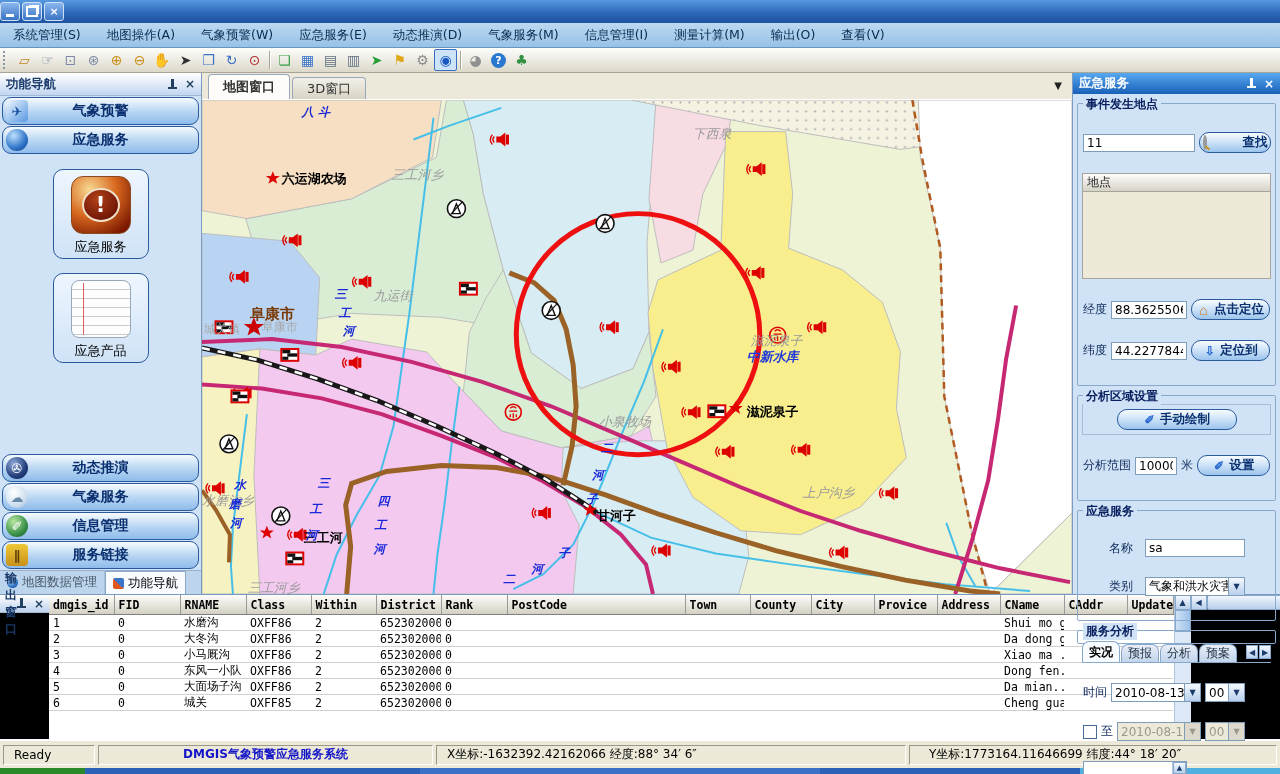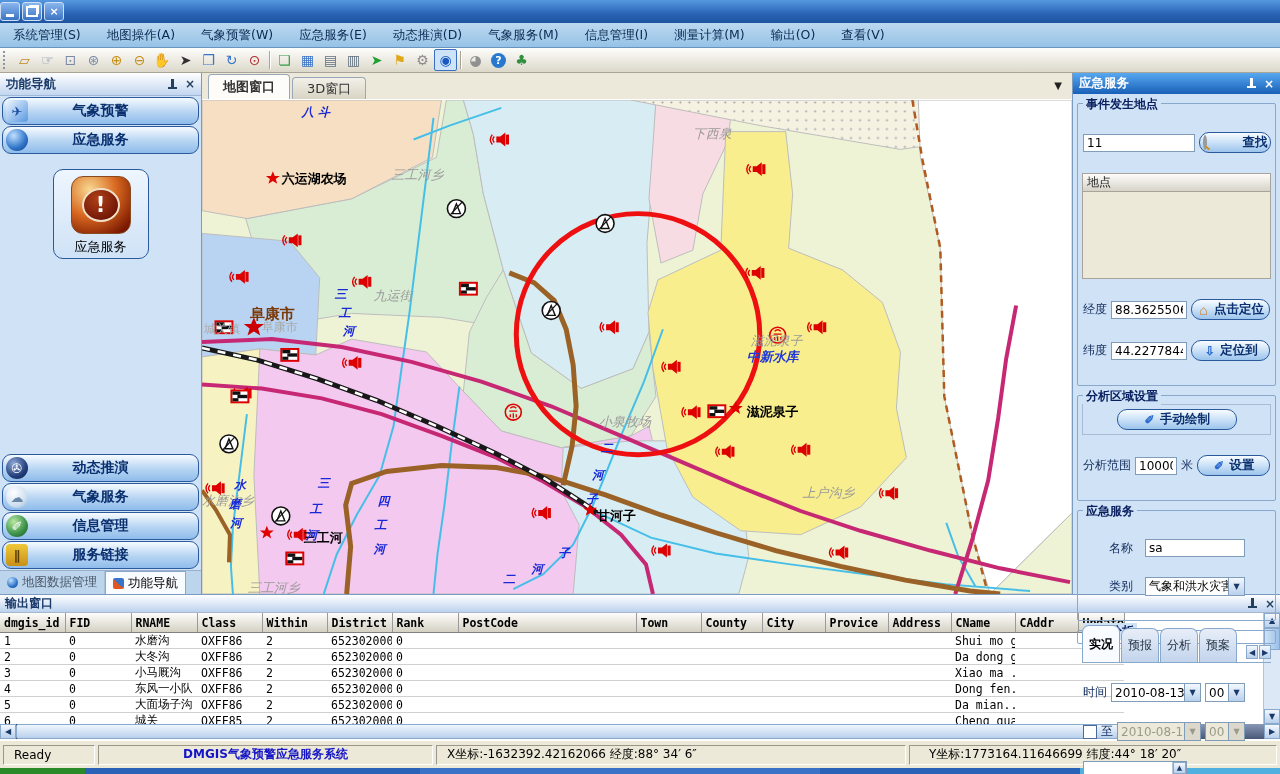--- a/index.html
+++ b/index.html
@@ -94,32 +94,32 @@
   .list-body{background:#ece9d8;border:1px solid #a8a49c;border-top:none;height:86px;}
   .subbox{border:1px solid #a8bcd4;padding:4px;display:flex;justify-content:center;}
   .ddfield{display:flex;height:19px;border:1px solid #7f9db9;background:#fff;box-sizing:border-box;}
   .ddfield .val{padding:0 3px;display:flex;align-items:center;overflow:hidden;white-space:nowrap;flex:1;color:#000;}
   .ddbtn{width:15px;background:linear-gradient(#f4f8fe,#b8d0ec);border-left:1px solid #7f9db9;display:flex;align-items:center;justify-content:center;font-size:8px;color:#1a3a6a;}
   .ddfield.disabled{background:#ece9d8;color:#8a8a8a;}
   .ddfield.disabled .val{color:#9a9a8a;}
   .ddfield.disabled .ddbtn{background:#dcd8cc;color:#9a9a8a;}
   .chk{width:12px;height:12px;border:1px solid #4a6a9a;background:#fff;display:inline-block;}
   .mini-tabs{display:flex;align-items:flex-end;border-bottom:1px solid #88a8cc;height:21px;margin:2px 0 4px;position:relative;}
-  .mini-tab{padding:8px 6px;height:17px;font-size:12px;border:1px solid #88a8cc;border-bottom:none;border-radius:7px 7px 0 0;background:linear-gradient(#e8eef8,#c2d4ec);color:#234;display:flex;align-items:center;margin-right:1px;white-space:nowrap;}
+  .mini-tab{padding:0 6px;height:17px;font-size:12px;border:1px solid #88a8cc;border-bottom:none;border-radius:7px 7px 0 0;background:linear-gradient(#e8eef8,#c2d4ec);color:#234;display:flex;align-items:center;margin-right:1px;white-space:nowrap;}
   .mini-tab.active{background:#f8fbff;font-weight:bold;height:20px;color:#000;}
   .tab-arrows{position:absolute;right:0;bottom:3px;display:flex;gap:1px;font-size:8px;color:#1a3a6a;}
   .tab-arrows span{width:10px;height:12px;display:flex;align-items:center;justify-content:center;background:linear-gradient(#f4f8fe,#b8d0ec);border:1px solid #88a8cc;}
   .sa-list{background:#fff;border:1px solid #7f9db9;width:104px;height:56px;position:relative;font-size:12.5px;color:#000;padding:14px 14px 0 2px;box-sizing:border-box;overflow:hidden;}
   .sa-list .it{line-height:14px;white-space:nowrap;}
   .sa-vscroll{position:absolute;right:0;top:0;bottom:0;width:13px;background:#dce8f6;border-left:1px solid #b0c4dc;display:flex;flex-direction:column;}
   .sa-vscroll .b{height:12px;background:linear-gradient(#f4f8fe,#b8d0ec);border:1px solid #88a8cc;font-size:7px;display:flex;align-items:center;justify-content:center;color:#1a3a6a;box-sizing:border-box;}
   .sa-vscroll .th{height:14px;background:linear-gradient(90deg,#cfe2f6,#9cc0e8);border:1px solid #88a8cc;box-sizing:border-box;}
 
   
-  .out{height:144px;min-height:144px;border-top:1px solid #7a9ac0;background:#fca5a5;display:flex;flex-direction:column;}
+  .out{height:144px;min-height:144px;border-top:1px solid #7a9ac0;background:#000000;display:flex;flex-direction:row;}
   .out-header{height:17px;background:linear-gradient(#ffffff,#bcd2ee);display:flex;align-items:center;justify-content:space-between;padding:0 5px;font-weight:bold;color:#1a3a6a;border-bottom:1px solid #a8b8cc;font-size:12px;}
   .out-body{flex:1;display:flex;min-height:0;}
   .out-table-wrap{flex:1;overflow:hidden;background:#fff;}
   table.out-t{border-collapse:collapse;table-layout:fixed;font-family:"DejaVu Sans Mono","Liberation Mono",monospace;font-size:11.5px;width:1123px;}
   table.out-t th{background:linear-gradient(#fdfdfb,#d4d0c2);border-right:1px solid #9a9a9a;border-bottom:1px solid #808080;font-weight:bold;text-align:left;padding:1px 4px;height:17px;overflow:hidden;white-space:nowrap;}
   table.out-t td{border-bottom:1px solid #d0d0d0;padding:0 4px;height:13px;overflow:hidden;white-space:nowrap;color:#000;}
   .out-vscroll{width:16px;background:#dce8f6;border-left:1px solid #b0c4dc;display:flex;flex-direction:column;}
   .sbtn{height:15px;background:linear-gradient(#f4f8fe,#b8d0ec);border:1px solid #88a8cc;display:flex;align-items:center;justify-content:center;font-size:8px;color:#1a3a6a;box-sizing:border-box;}
   .sthumb-v{height:22px;background:linear-gradient(90deg,#cfe2f6,#9cc0e8);border:1px solid #88a8cc;box-sizing:border-box;}
   .out-hscroll{height:15px;display:flex;background:#2a3c6a;}
@@ -258,20 +258,24 @@
             <span class="acc-ic globe"></span>
             <span>应急服务</span>
           </div>
         </div>
       <div class="lp-content" id="lp-content">
           <div class="bigbtn">
             <div class="bigicon alert">
               <div class="bubble">!</div>
             </div>
             <div class="biglabel">应急服务</div>
+          </div>
+          <div class="bigbtn">
+            <div class="bigicon note"></div>
+            <div class="biglabel">应急产品</div>
           </div>
         </div>
       <div id="acc-bottom">
           <div class="acc-btn">
             <span class="acc-ic film">✇</span>
             <span>动态推演</span>
           </div>
           <div class="acc-btn">
             <span class="acc-ic cloud">☁</span>
             <span>气象服务</span>

